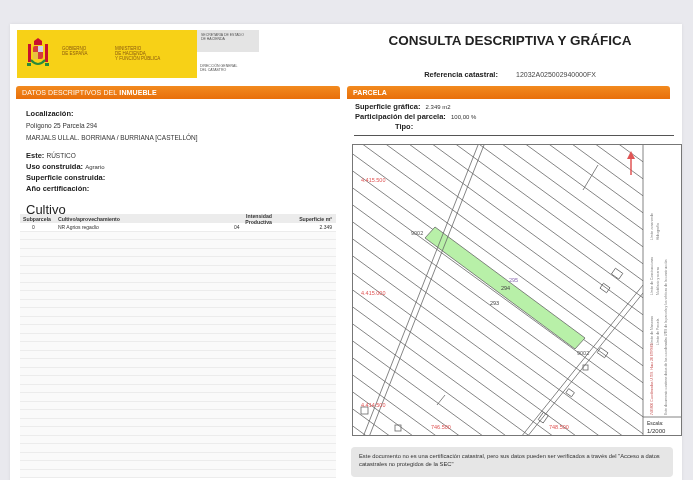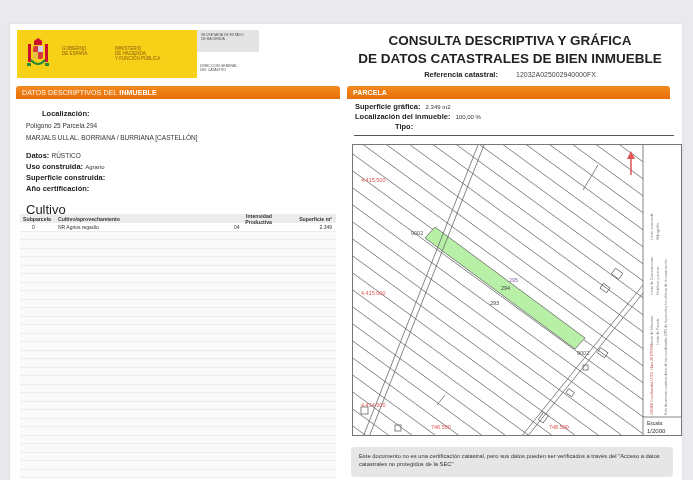--- a/index.html
+++ b/index.html
@@ -134,42 +134,41 @@
     <div>Secretaría de Estado</div>
     <div>de Hacienda</div>
   </div>
   <div class="dir-box">
     <div>Dirección General</div>
     <div>del Catastro</div>
   </div>
 
   <div class="title">
     <div>CONSULTA DESCRIPTIVA Y GRÁFICA</div>
-    <div>DE DATOS CATASTRALES DE BIEN INMUEBLE</div>
   </div>
   <div class="ref">
     <b>Referencia catastral:</b>
     <span class="val">12032A025002940000FX</span>
   </div>
 
   <div class="bar bar-left">
     <span class="dim">Datos descriptivos del</span>
     <span>inmueble</span>
   </div>
   <div class="bar bar-right">
     <span>Parcela</span>
   </div>
 
   <div class="left-panel">
-    <div class="lbl" style="left:10px; top:10px;margin-left:16px;">Localización:</div>
+    <div class="lbl" style="left:10px; top:10px;">Localización:</div>
     <div class="txt" style="left:10px; top:23px;">Polígono 25 Parcela 294</div>
     <div class="txt" style="left:10px; top:35px;">MARJALS ULLAL. BORRIANA / BURRIANA [CASTELLÓN]</div>
 
     <div class="lbl" style="left:10px; top:52px;">
-      <span>Datos:</span>
+      <span>Este:</span>
       <span class="val">RÚSTICO</span>
     </div>
     <div class="lbl" style="left:10px; top:63px;">
       <span>Uso construida:</span>
       <span class="val" style="font-size:6px;">Agrario</span>
     </div>
     <div class="lbl" style="left:10px; top:74px;text-align:right;">Superficie construida:</div>
     <div class="lbl" style="left:10px; top:85px;">Año certificación:</div>
 
     <div class="cultivo-title">Cultivo</div>
@@ -219,21 +218,21 @@
           <div class="trow empty"></div>
         </div>
     </div>
   </div>
 
   <div class="lbl" style="left:345px; top:78px;">
     <span>Superficie gráfica:</span>
     <span class="val" style="font-size:6px; margin-left:3px;">2.349 m2</span>
   </div>
   <div class="lbl" style="left:345px; top:88px;">
-    <span>Localización del inmueble:</span>
+    <span>Participación del parcela:</span>
     <span class="val" style="font-size:6px; margin-left:3px;">100,00 %</span>
   </div>
   <div class="lbl" style="left:345px; top:98px;margin-left:40px;">Tipo:</div>
   <div style="position:absolute; left:344px; top:111px; width:320px; height:1px; background:#555;"></div>
 
   <div class="map" style="left:342px; top:120px; width:330px; height:292px;">
     <svg width="330" height="292" viewBox="0 0 330 292">
       <defs>
         <clipPath id="mapclip">
             <rect x="0" y="0" width="290" height="292"></rect>

